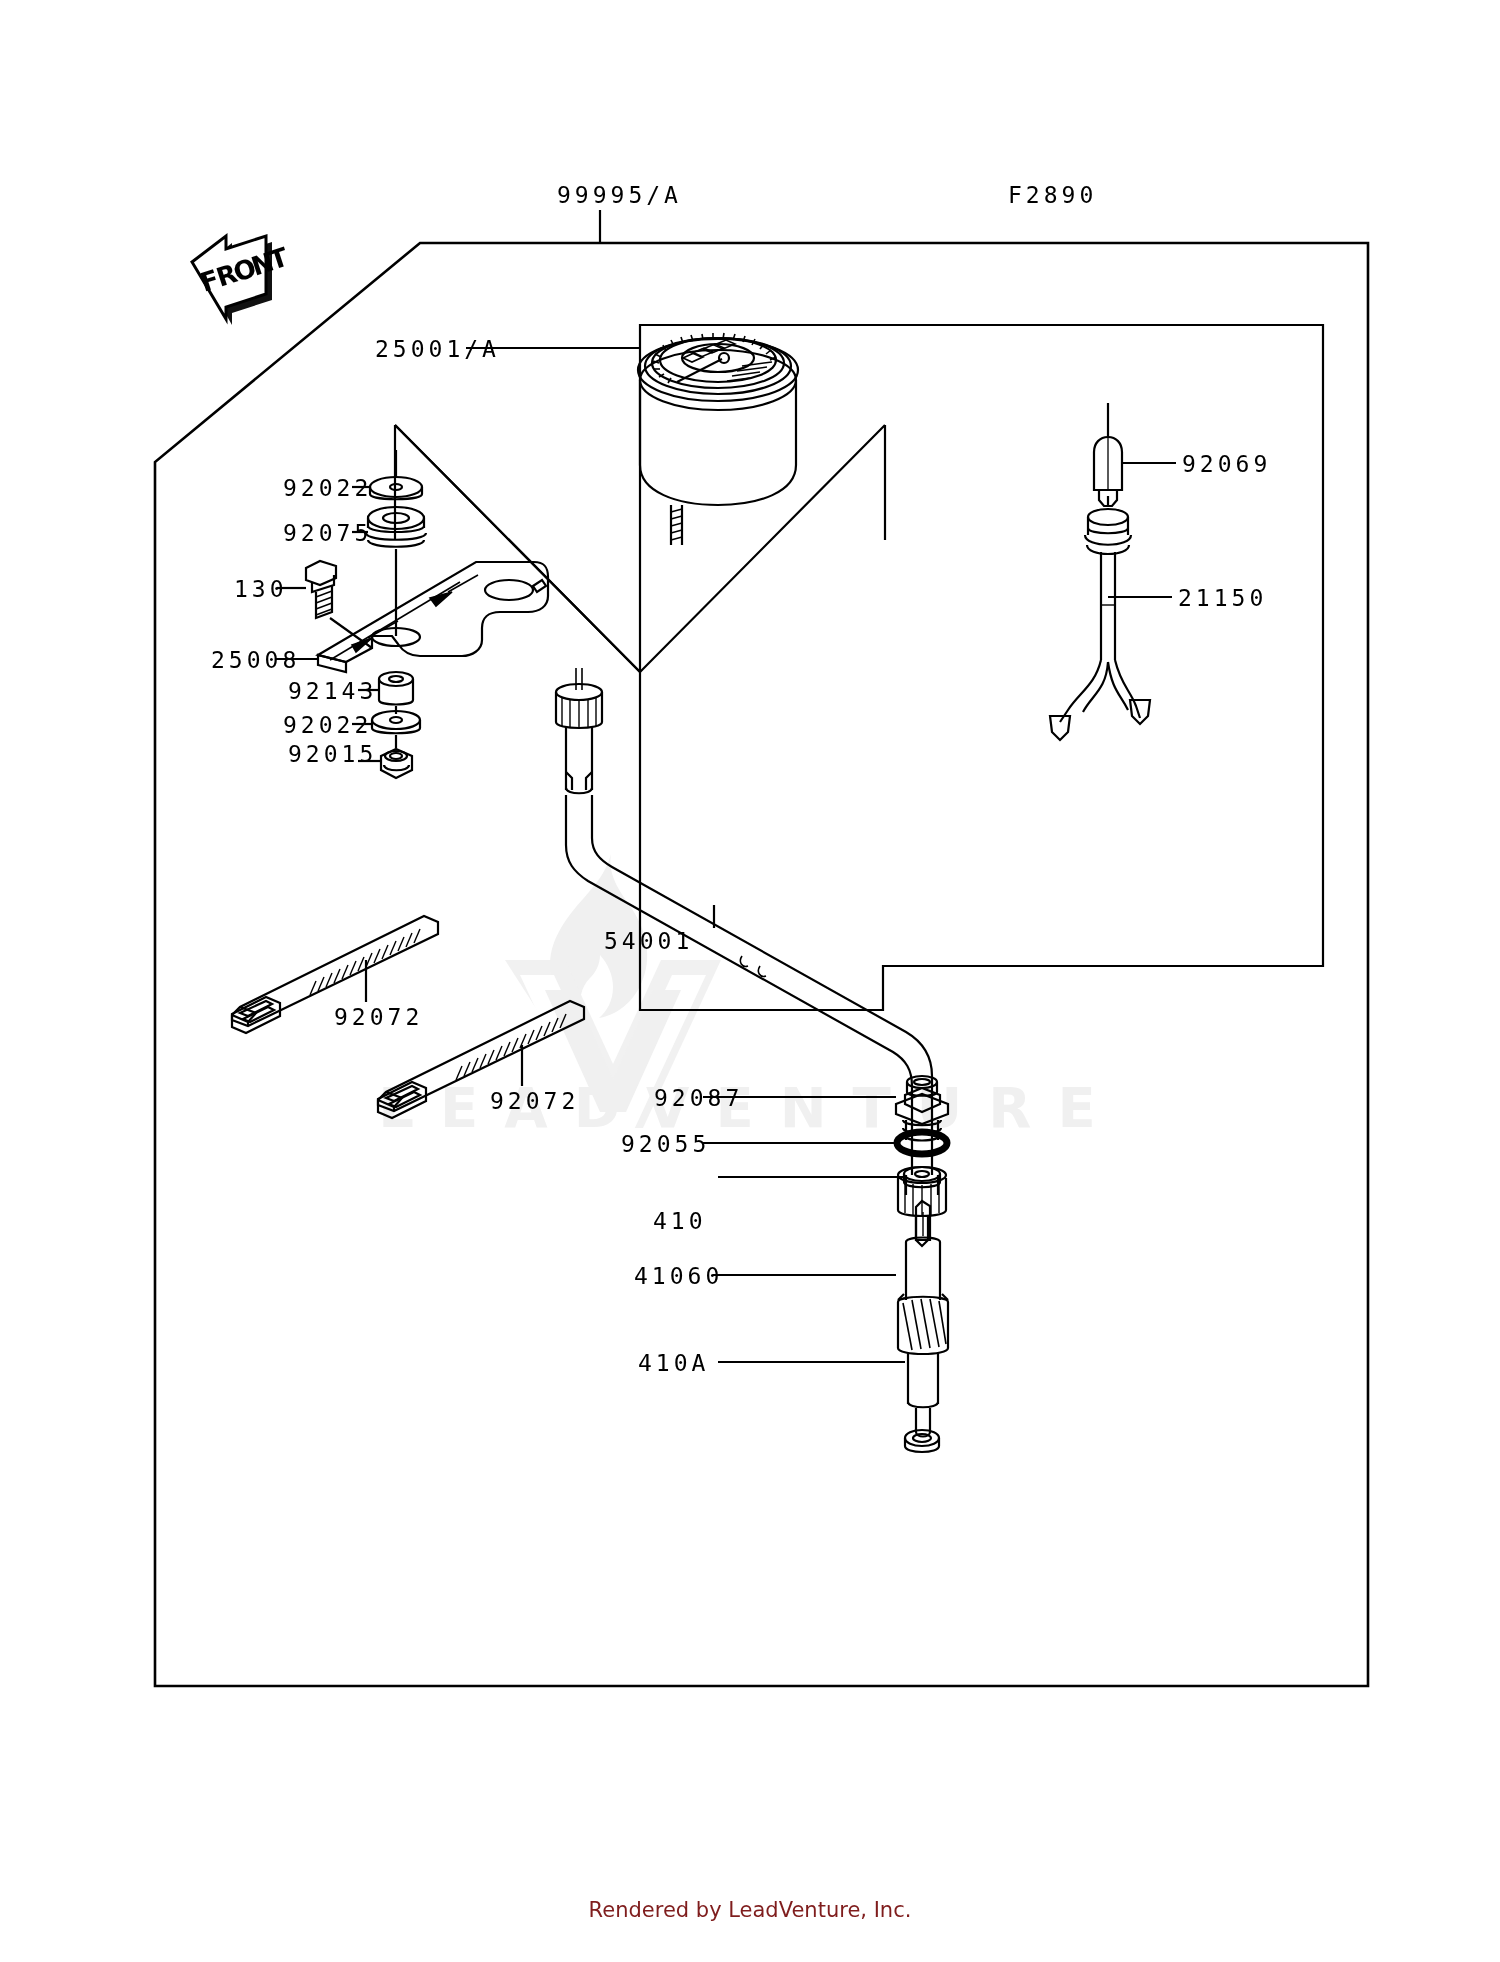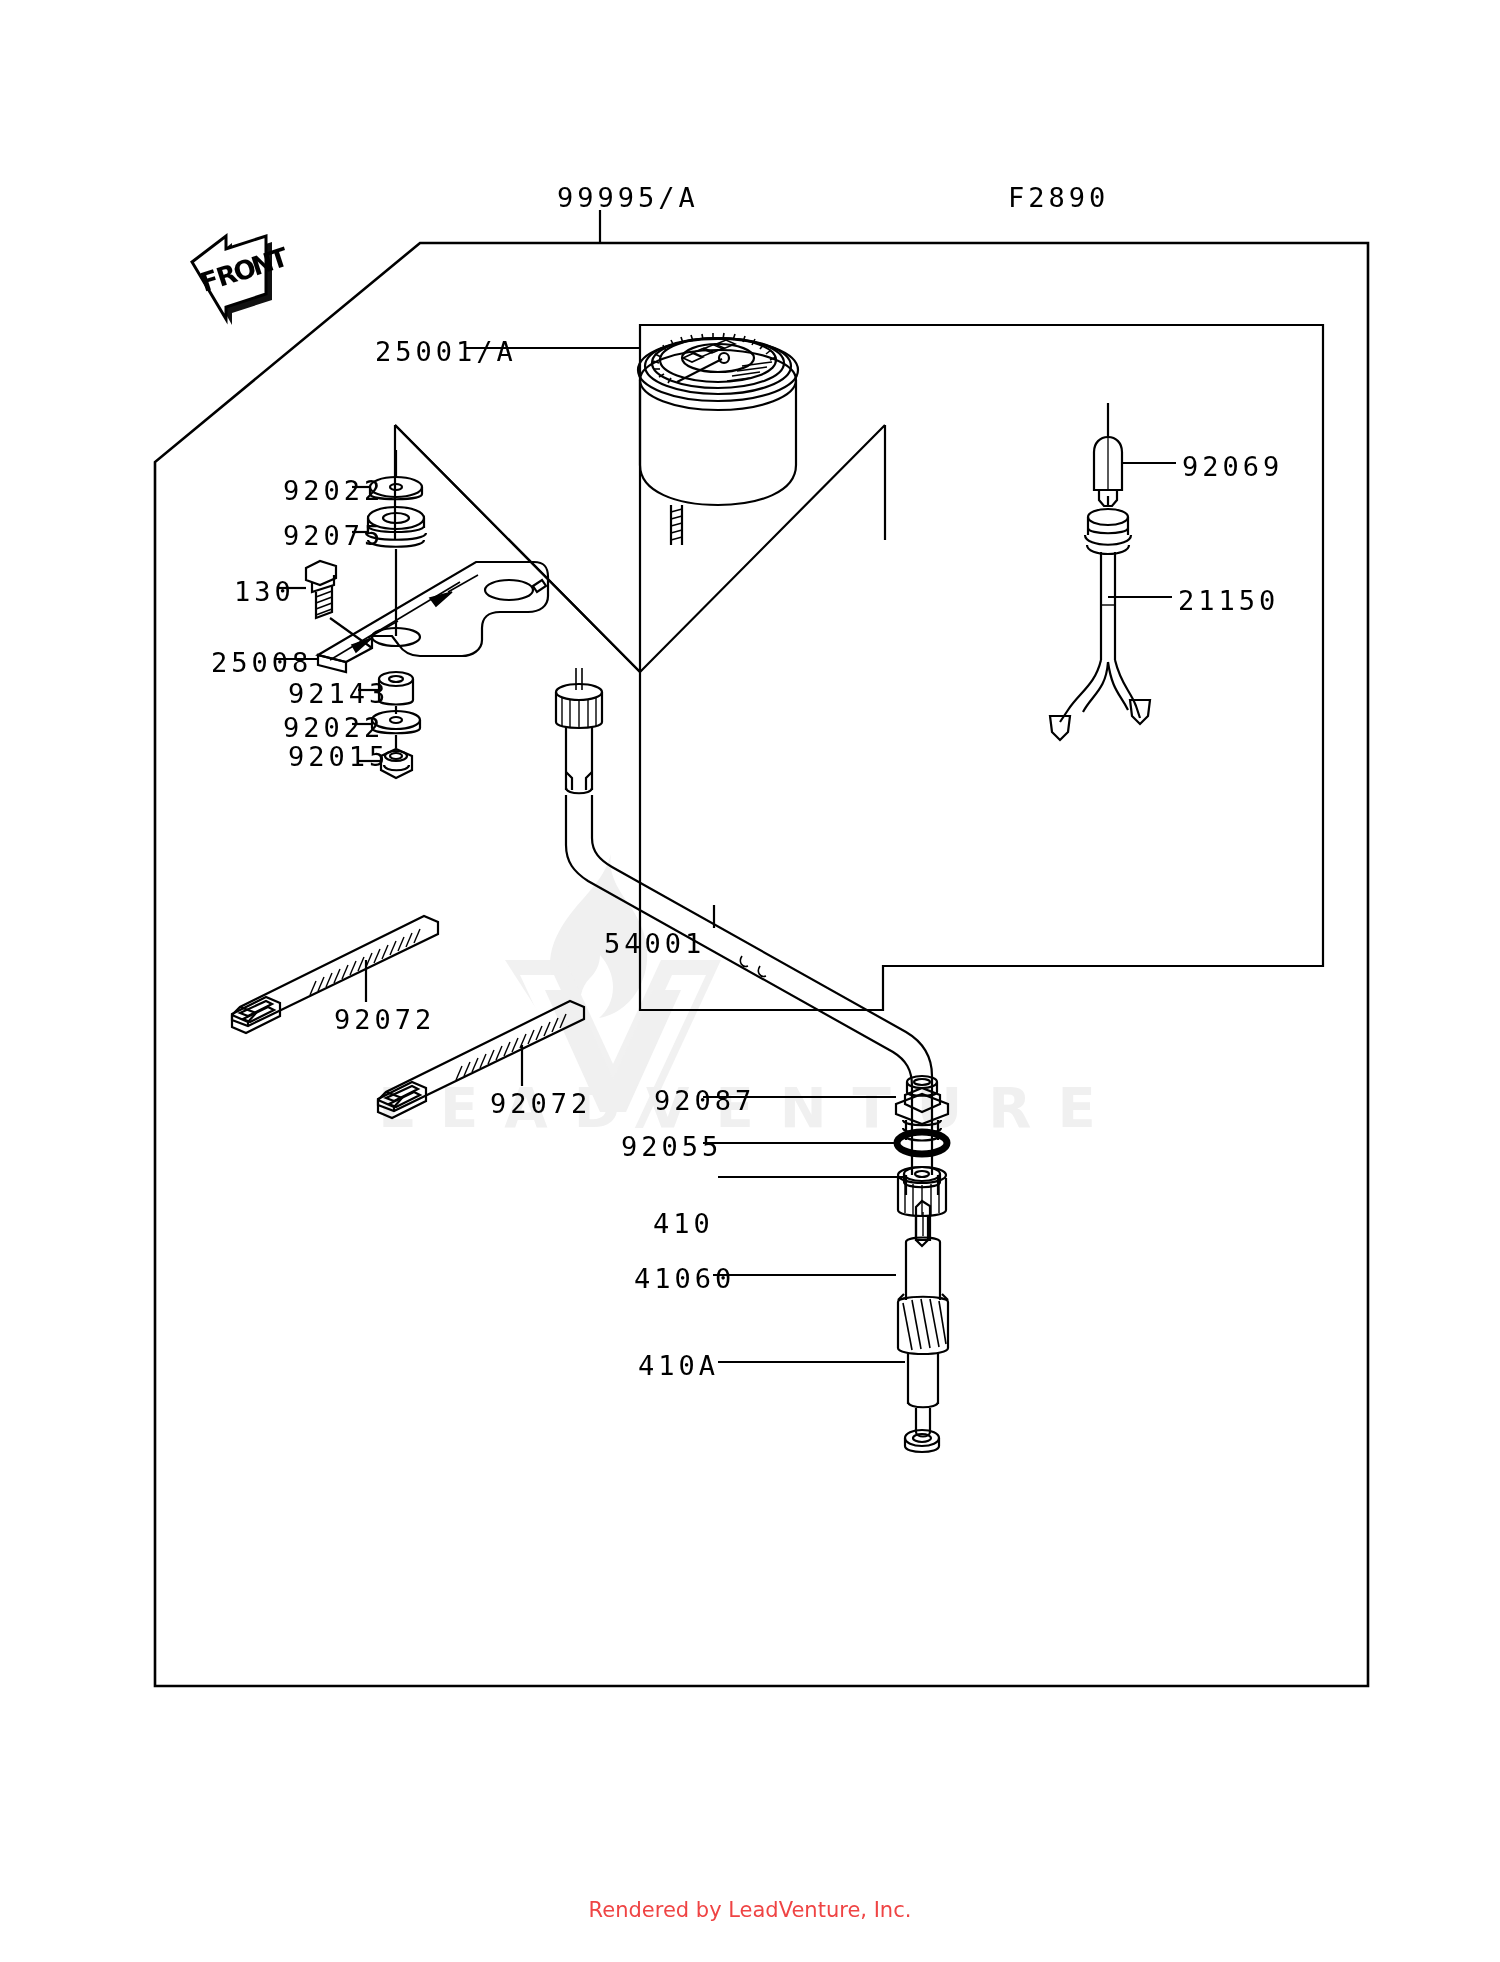--- a/index.html
+++ b/index.html
@@ -1,23 +1,23 @@
 <!DOCTYPE html>
 <html><head>
 <meta charset="utf-8">
 <style>
   html,body{margin:0;padding:0;background:#ffffff;}
   body{width:1500px;height:1962px;position:relative;
        font-family:"DejaVu Sans Mono","Liberation Mono",monospace;}
   #sheet{position:absolute;left:0;top:0;width:1500px;height:1962px;overflow:hidden;background:#fff;}
   svg.layer{position:absolute;left:0;top:0;width:1500px;height:1962px;}
   .lbl{position:absolute;font-family:"DejaVu Sans Mono","Liberation Mono",monospace;
-       font-size:27px;letter-spacing:4px;color:#000;white-space:nowrap;font-weight:500;}
+       font-size:23px;letter-spacing:4px;color:#000;white-space:nowrap;font-weight:500;}
   #footer{position:absolute;left:0;top:1898px;width:1500px;text-align:center;
-          font-family:"DejaVu Sans","Liberation Sans",sans-serif;font-size:21px;color:#ef4444;}
+          font-family:"DejaVu Sans","Liberation Sans",sans-serif;font-size:21px;color:#7f1d1d;}
   #wm{position:absolute;left:0;top:840px;width:1500px;height:300px;pointer-events:none;}
   #wmtext{position:absolute;left:0;top:1075px;width:1500px;text-align:center;
           font-family:"DejaVu Sans","Liberation Sans",sans-serif;font-size:56px;
           letter-spacing:26px;color:#f0f0f0;font-weight:700;}
 </style>
 </head>
 <body>
 
 <div id="sheet">
 

